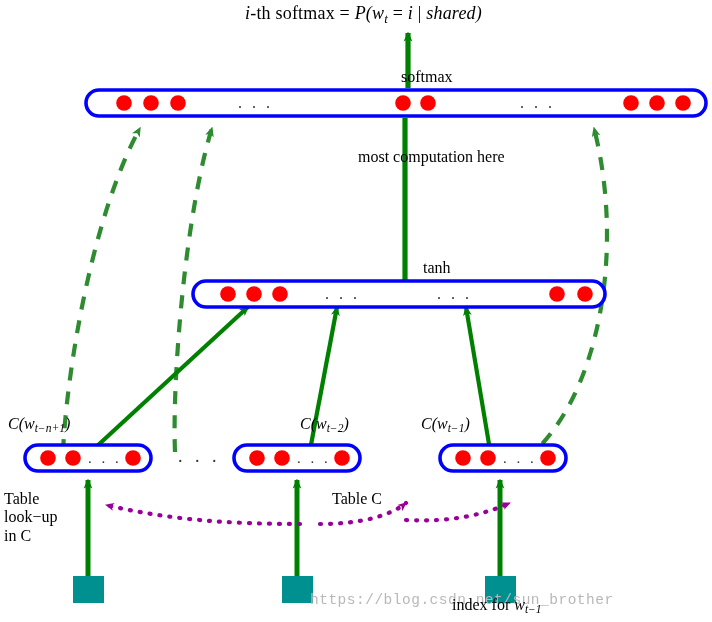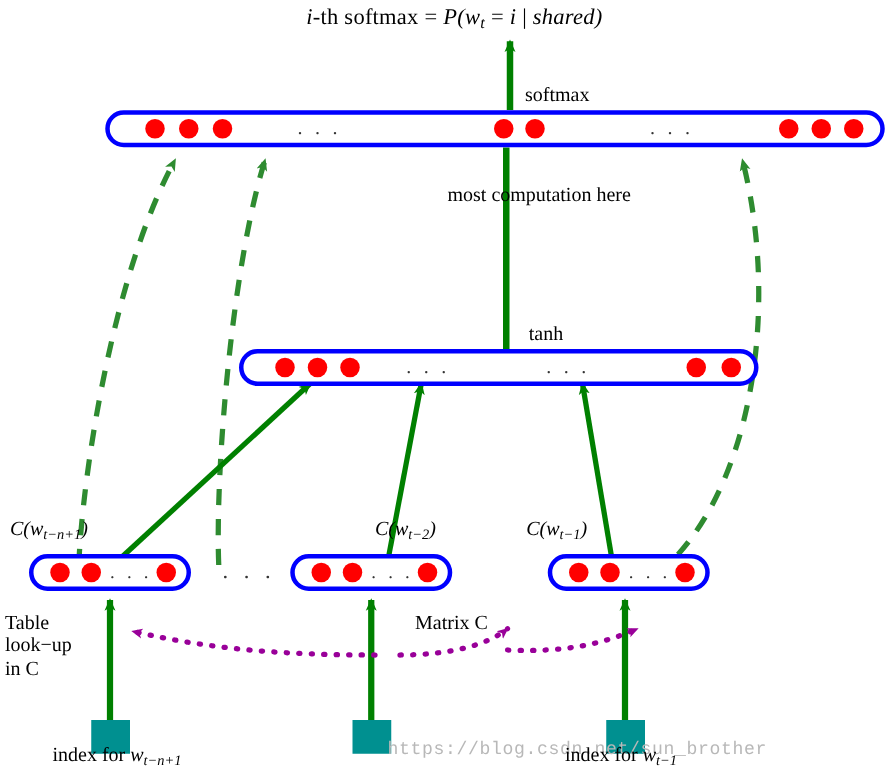--- a/index.html
+++ b/index.html
@@ -148,21 +148,21 @@
       <path d="M 300 524 C 230 524 170 520 106 505" marker-end="url(#arrowPurple)"></path>
       <path d="M 320 524 C 360 524 390 516 406 503" marker-end="url(#arrowPurple)"></path>
       <path d="M 406 520 C 450 522 480 516 510 503" marker-end="url(#arrowPurple)"></path>
     </g>
   </svg>
 
   <div class="lbl serif lg eq-line" style="left:245px; top:3px;">
     <span class="ital">i</span><span>-th softmax = </span><span class="ital">P(</span><span class="ital">w</span><span class="ital sub">t</span><span> = </span><span class="ital">i</span><span> | </span><span class="ital">shared</span><span class="ital">)</span>
   </div>
 
-  <div class="lbl serif md" style="left:420px; top:68px;">softmax</div>
+  <div class="lbl serif md" style="left:401px; top:68px;">softmax</div>
 
   <div class="lbl serif md" style="left:238px; top:94px; letter-spacing:3px; color:#333;">. . .</div>
   <div class="lbl serif md" style="left:520px; top:94px; letter-spacing:3px; color:#333;">. . .</div>
 
   <div class="lbl serif md" style="left:358px; top:148px;">most computation here</div>
 
   <div class="lbl serif md" style="left:423px; top:259px;">tanh</div>
 
   <div class="lbl serif md" style="left:325px; top:285px; letter-spacing:3px; color:#333;">. . .</div>
   <div class="lbl serif md" style="left:437px; top:285px; letter-spacing:3px; color:#333;">. . .</div>
@@ -185,26 +185,23 @@
 
   <div class="lbl serif md" style="left:4px; top:490px;">
     <span>Table</span><br>
     <span>look−up</span><br>
     <span>
       <span>in C</span>
     </span>
   </div>
 
   <div class="lbl serif md" style="left:332px; top:490px;">
-    <span>Matrix C</span>
+    <span>Table C</span>
   </div>
 
 
   <div class="watermark" style="left:310px; top:592px;text-align:right;">https://blog.csdn.net/sun_brother</div>
 
-  <div class="lbl serif md" style="left:42px; top:596px;">
-    <span>index for </span><span class="ital">w</span><span class="ital sub">t−n+1</span>
-  </div>
   <div class="lbl serif md" style="left:452px; top:596px;">
     <span>index for </span><span class="ital">w</span><span class="ital sub">t−1</span>
   </div>
 
 </div>
 
 </body></html>

